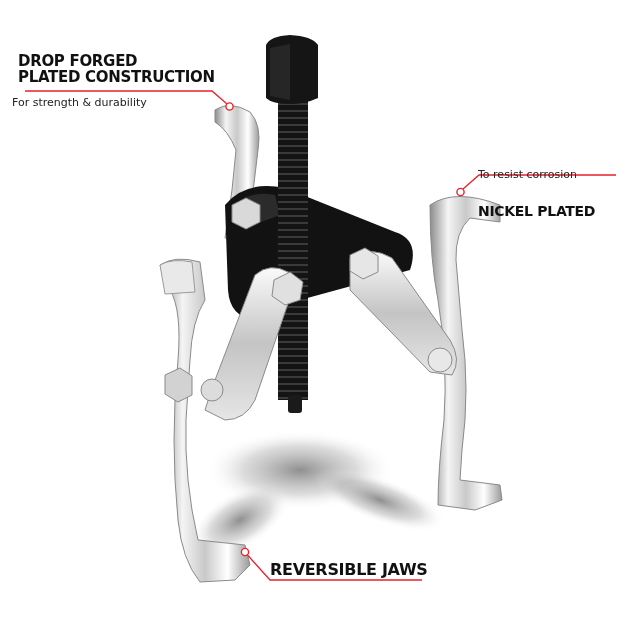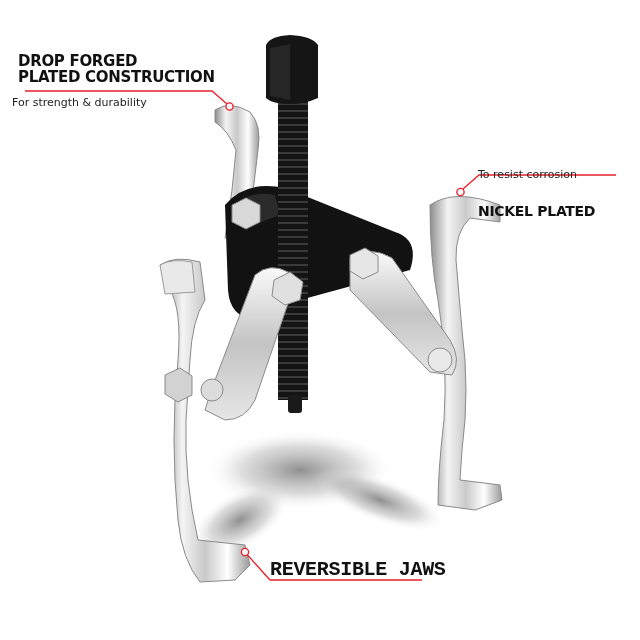--- a/index.html
+++ b/index.html
@@ -95,18 +95,18 @@
     </div>
     <div class="callout-sub center" style="left:12px; top:96px; width:200px;">For strength &amp; durability</div>
   </div>
 
   <div>
     <div class="callout-title center" style="left:478px; top:155px; width:140px; font-size:14px;margin-top:48px;">NICKEL PLATED</div>
     <div class="callout-sub center" style="left:478px; top:168px; width:140px;">To resist corrosion</div>
   </div>
 
   <div>
-    <div class="callout-title center" style="left:270px; top:562px; width:152px; font-size:20px;font-family:Liberation Mono, monospace;">REVERSIBLE JAWS</div>
+    <div class="callout-title center" style="left:270px; top:562px; width:152px; font-size:16px;">REVERSIBLE JAWS</div>
     <div class="callout-sub center" style="left:270px; top:585px; width:152px;">
     </div>
   </div>
 
 </div>
 
 </body></html>

